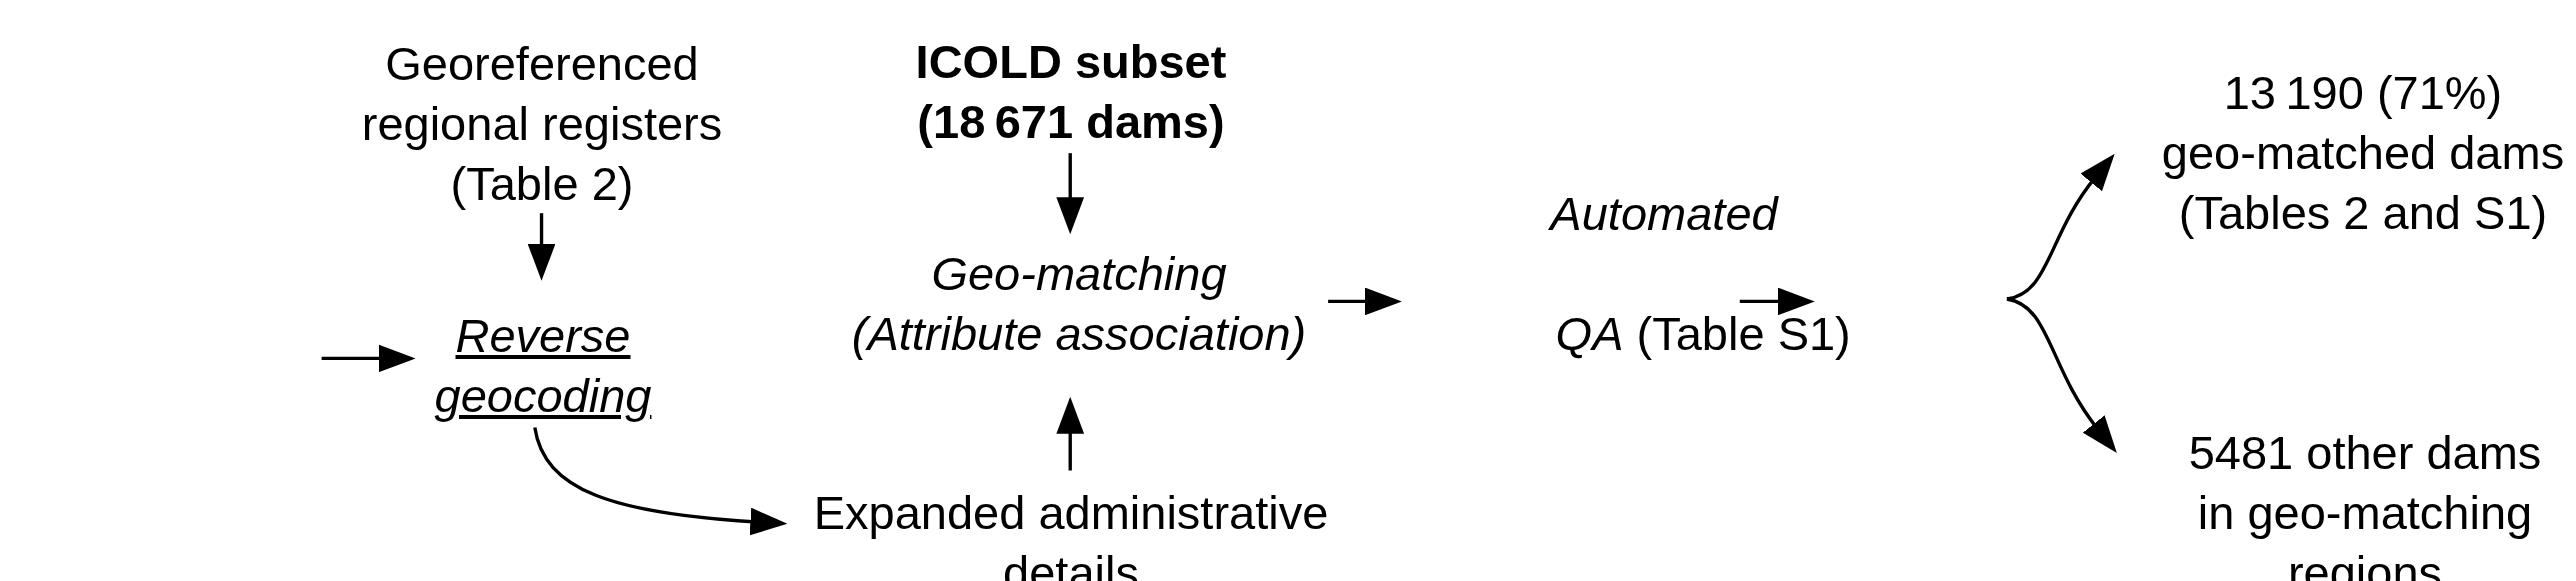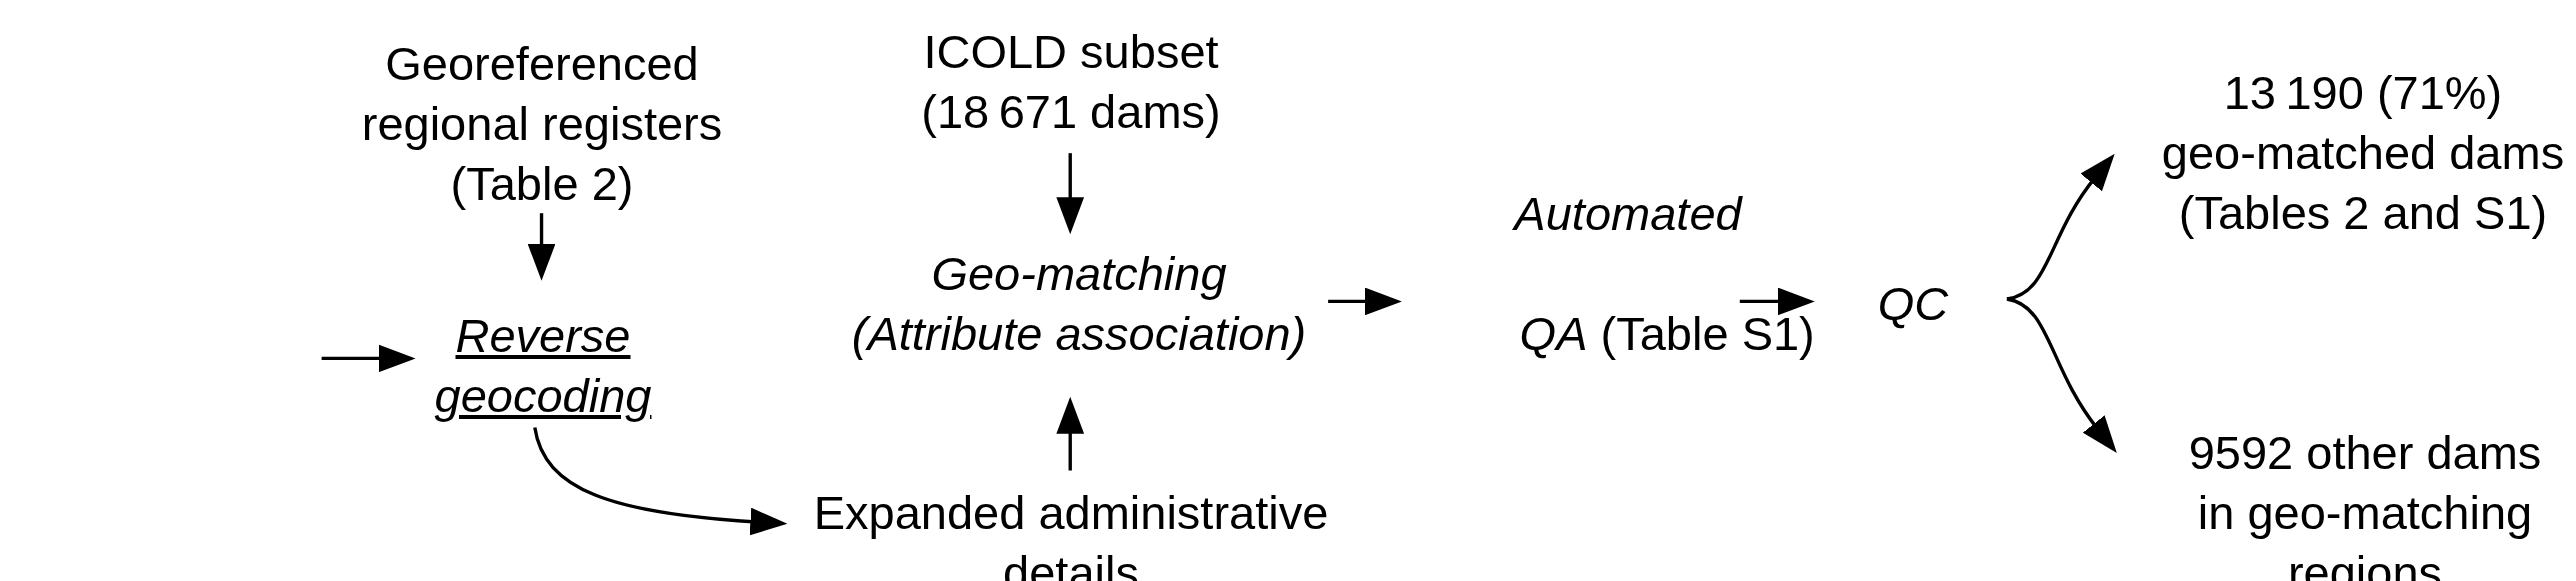--- a/index.html
+++ b/index.html
@@ -63,52 +63,51 @@
     <div class="ln">Georeferenced</div>
     <div class="ln">regional registers</div>
     <div class="ln">(Table 2)</div>
   </div>
 
   <div class="node it" style="left:543px; top:366px;text-decoration:underline;">
     <div class="ln">Reverse</div>
     <div class="ln">geocoding</div>
   </div>
 
-  <div class="node" style="left:1071px; top:82px;">
+  <div class="node" style="left:1071px; top:92px;font-weight:bold;">
     <div class="ln">ICOLD subset</div>
     <div class="ln">(18 671 dams)</div>
   </div>
 
   <div class="node it" style="left:1071px; top:304px;margin-left:8px;">
     <div class="ln">Geo-matching</div>
     <div class="ln">(Attribute association)</div>
   </div>
 
   <div class="node" style="left:1071px; top:543px;">
     <div class="ln">Expanded administrative</div>
     <div class="ln">details</div>
   </div>
 
-  <div class="node" style="left:1628px; top:304px;">
+  <div class="node" style="left:1664px; top:304px;">
     <div class="ln it">Automated</div>
     <div class="ln">
       <span class="it">QA</span><span> (Table S1)</span>
     </div>
   </div>
 
   <div class="node it" style="left:1913px; top:304px;">
-    <div class="ln">QC</div>
   </div>
 
   <div class="node" style="left:2363px; top:153px;">
     <div class="ln">13 190 (71%)</div>
     <div class="ln">geo-matched dams</div>
     <div class="ln">(Tables 2 and S1)</div>
   </div>
 
   <div class="node" style="left:2365px; top:513px;">
-    <div class="ln">9592 other dams</div>
+    <div class="ln">5481 other dams</div>
     <div class="ln">in geo-matching</div>
     <div class="ln">regions</div>
   </div>
 
 </div>
 
 
 </body></html>

